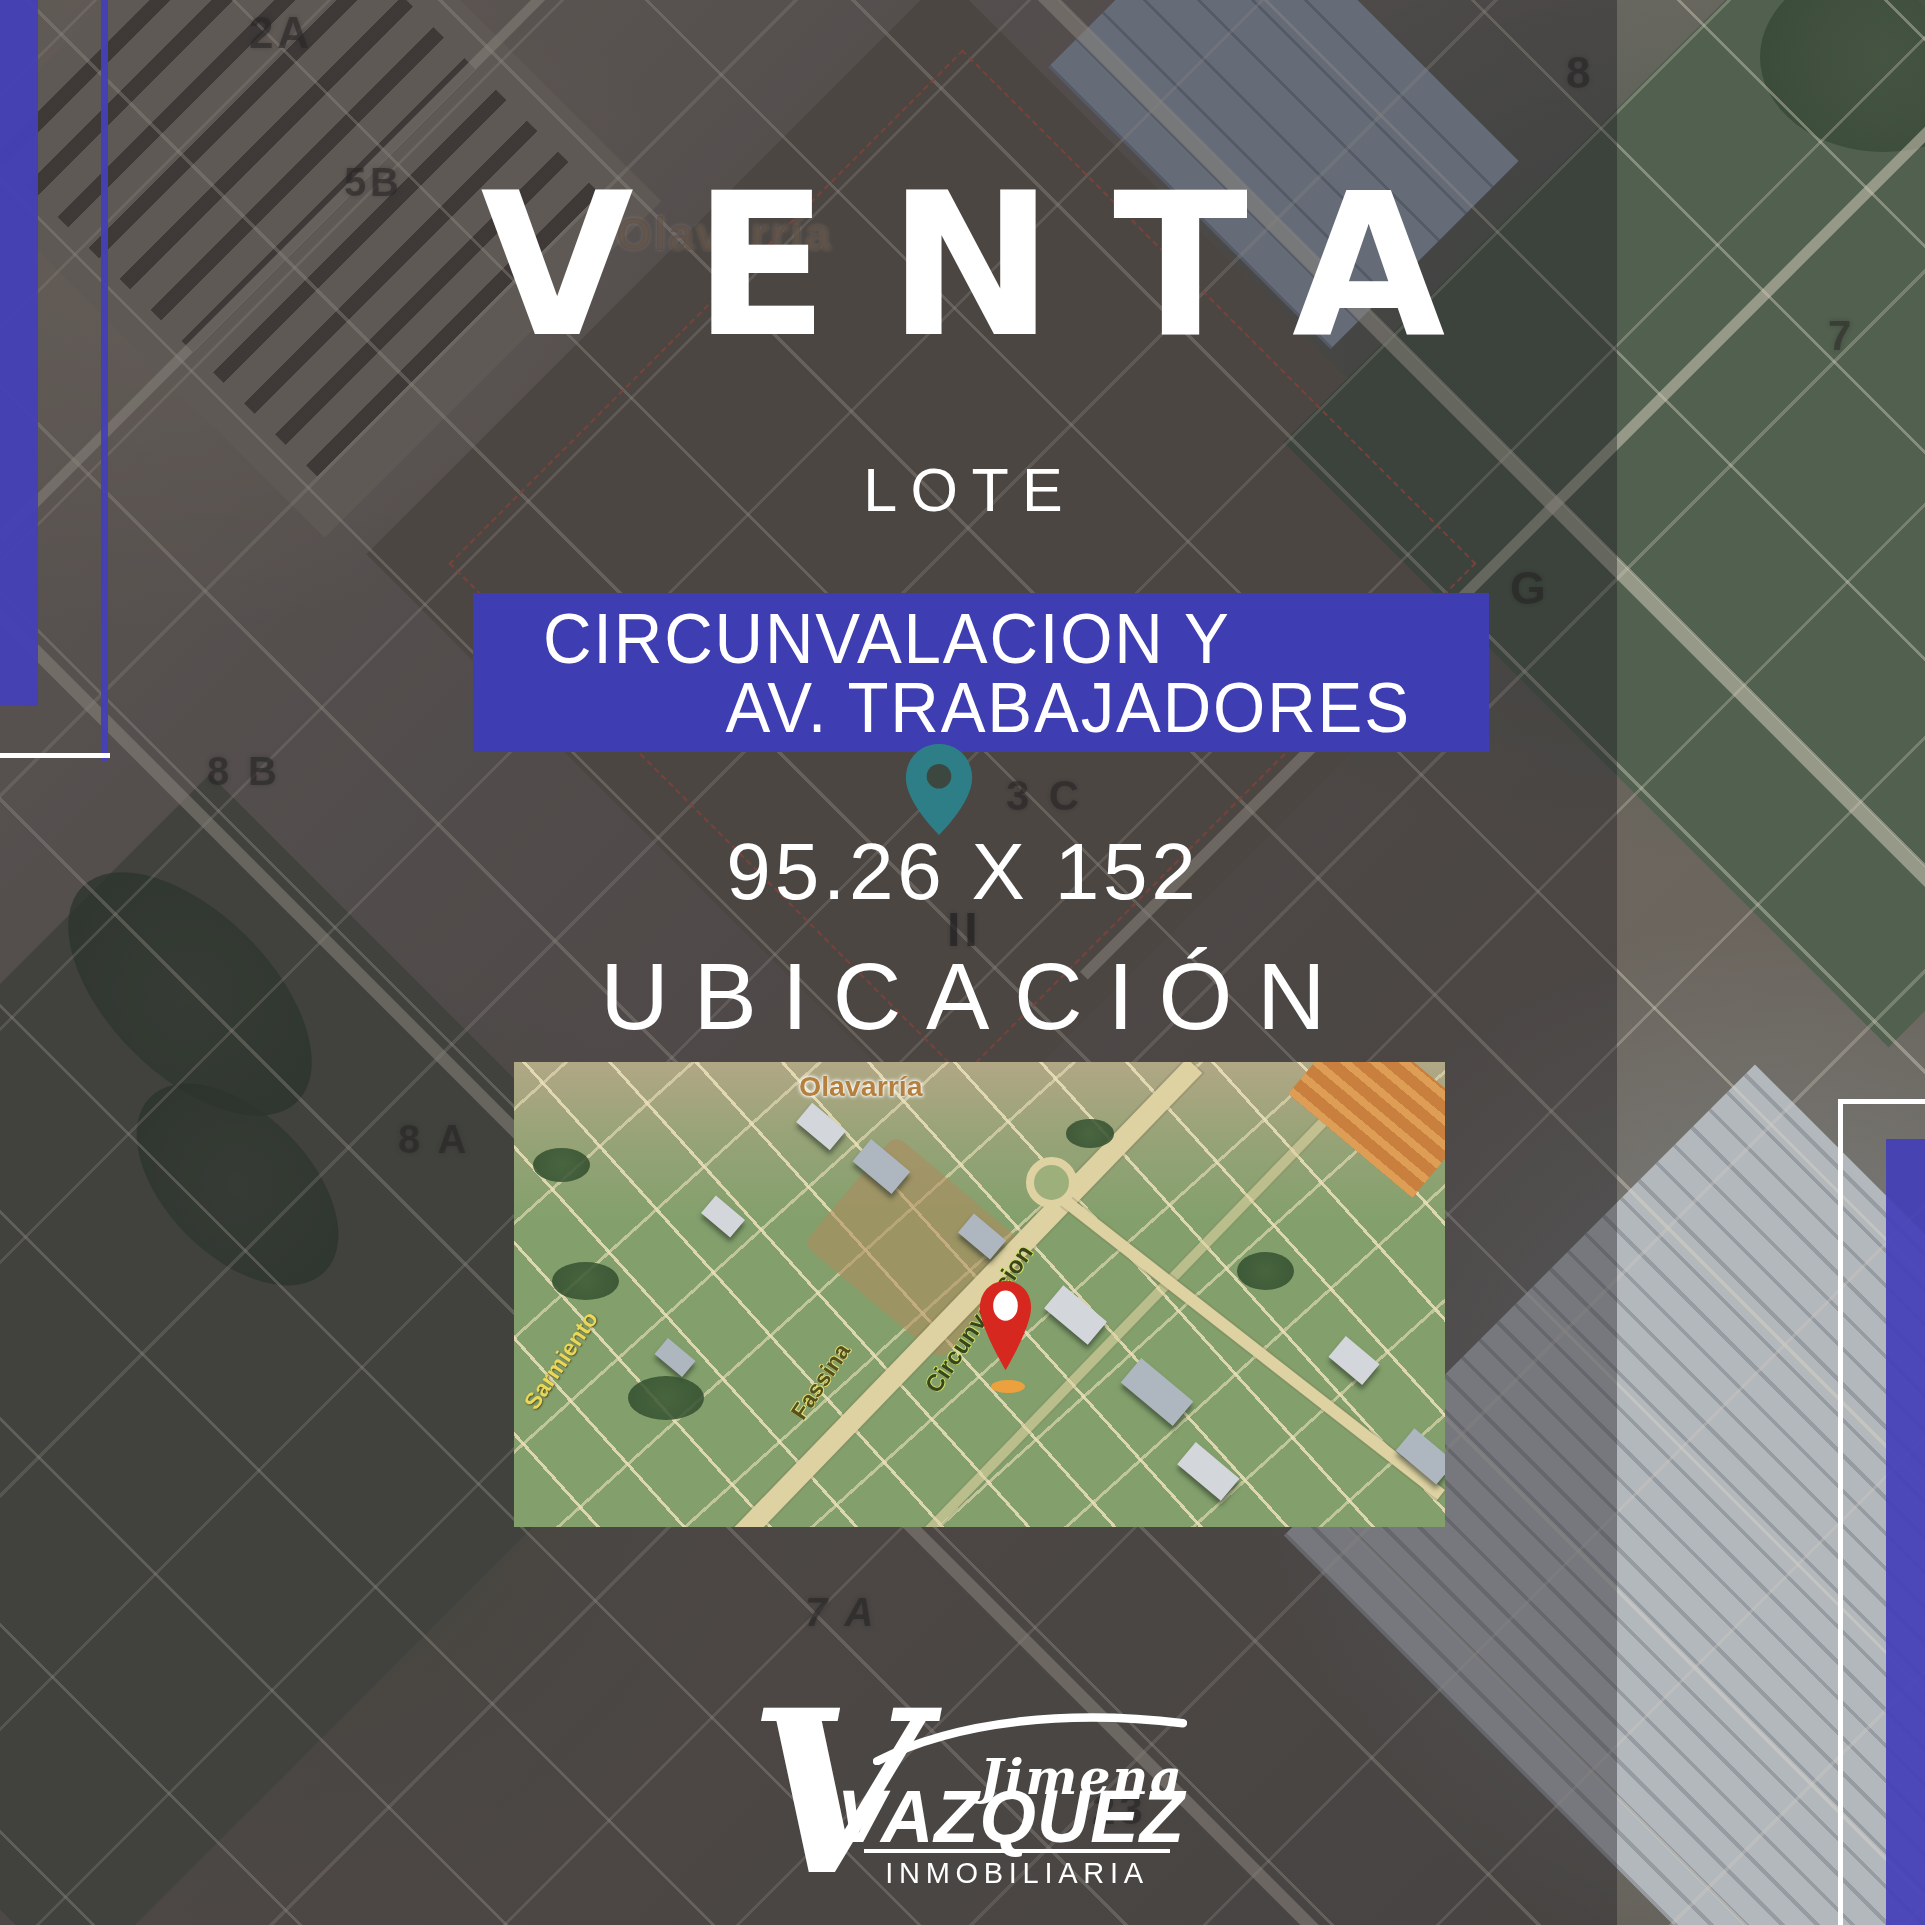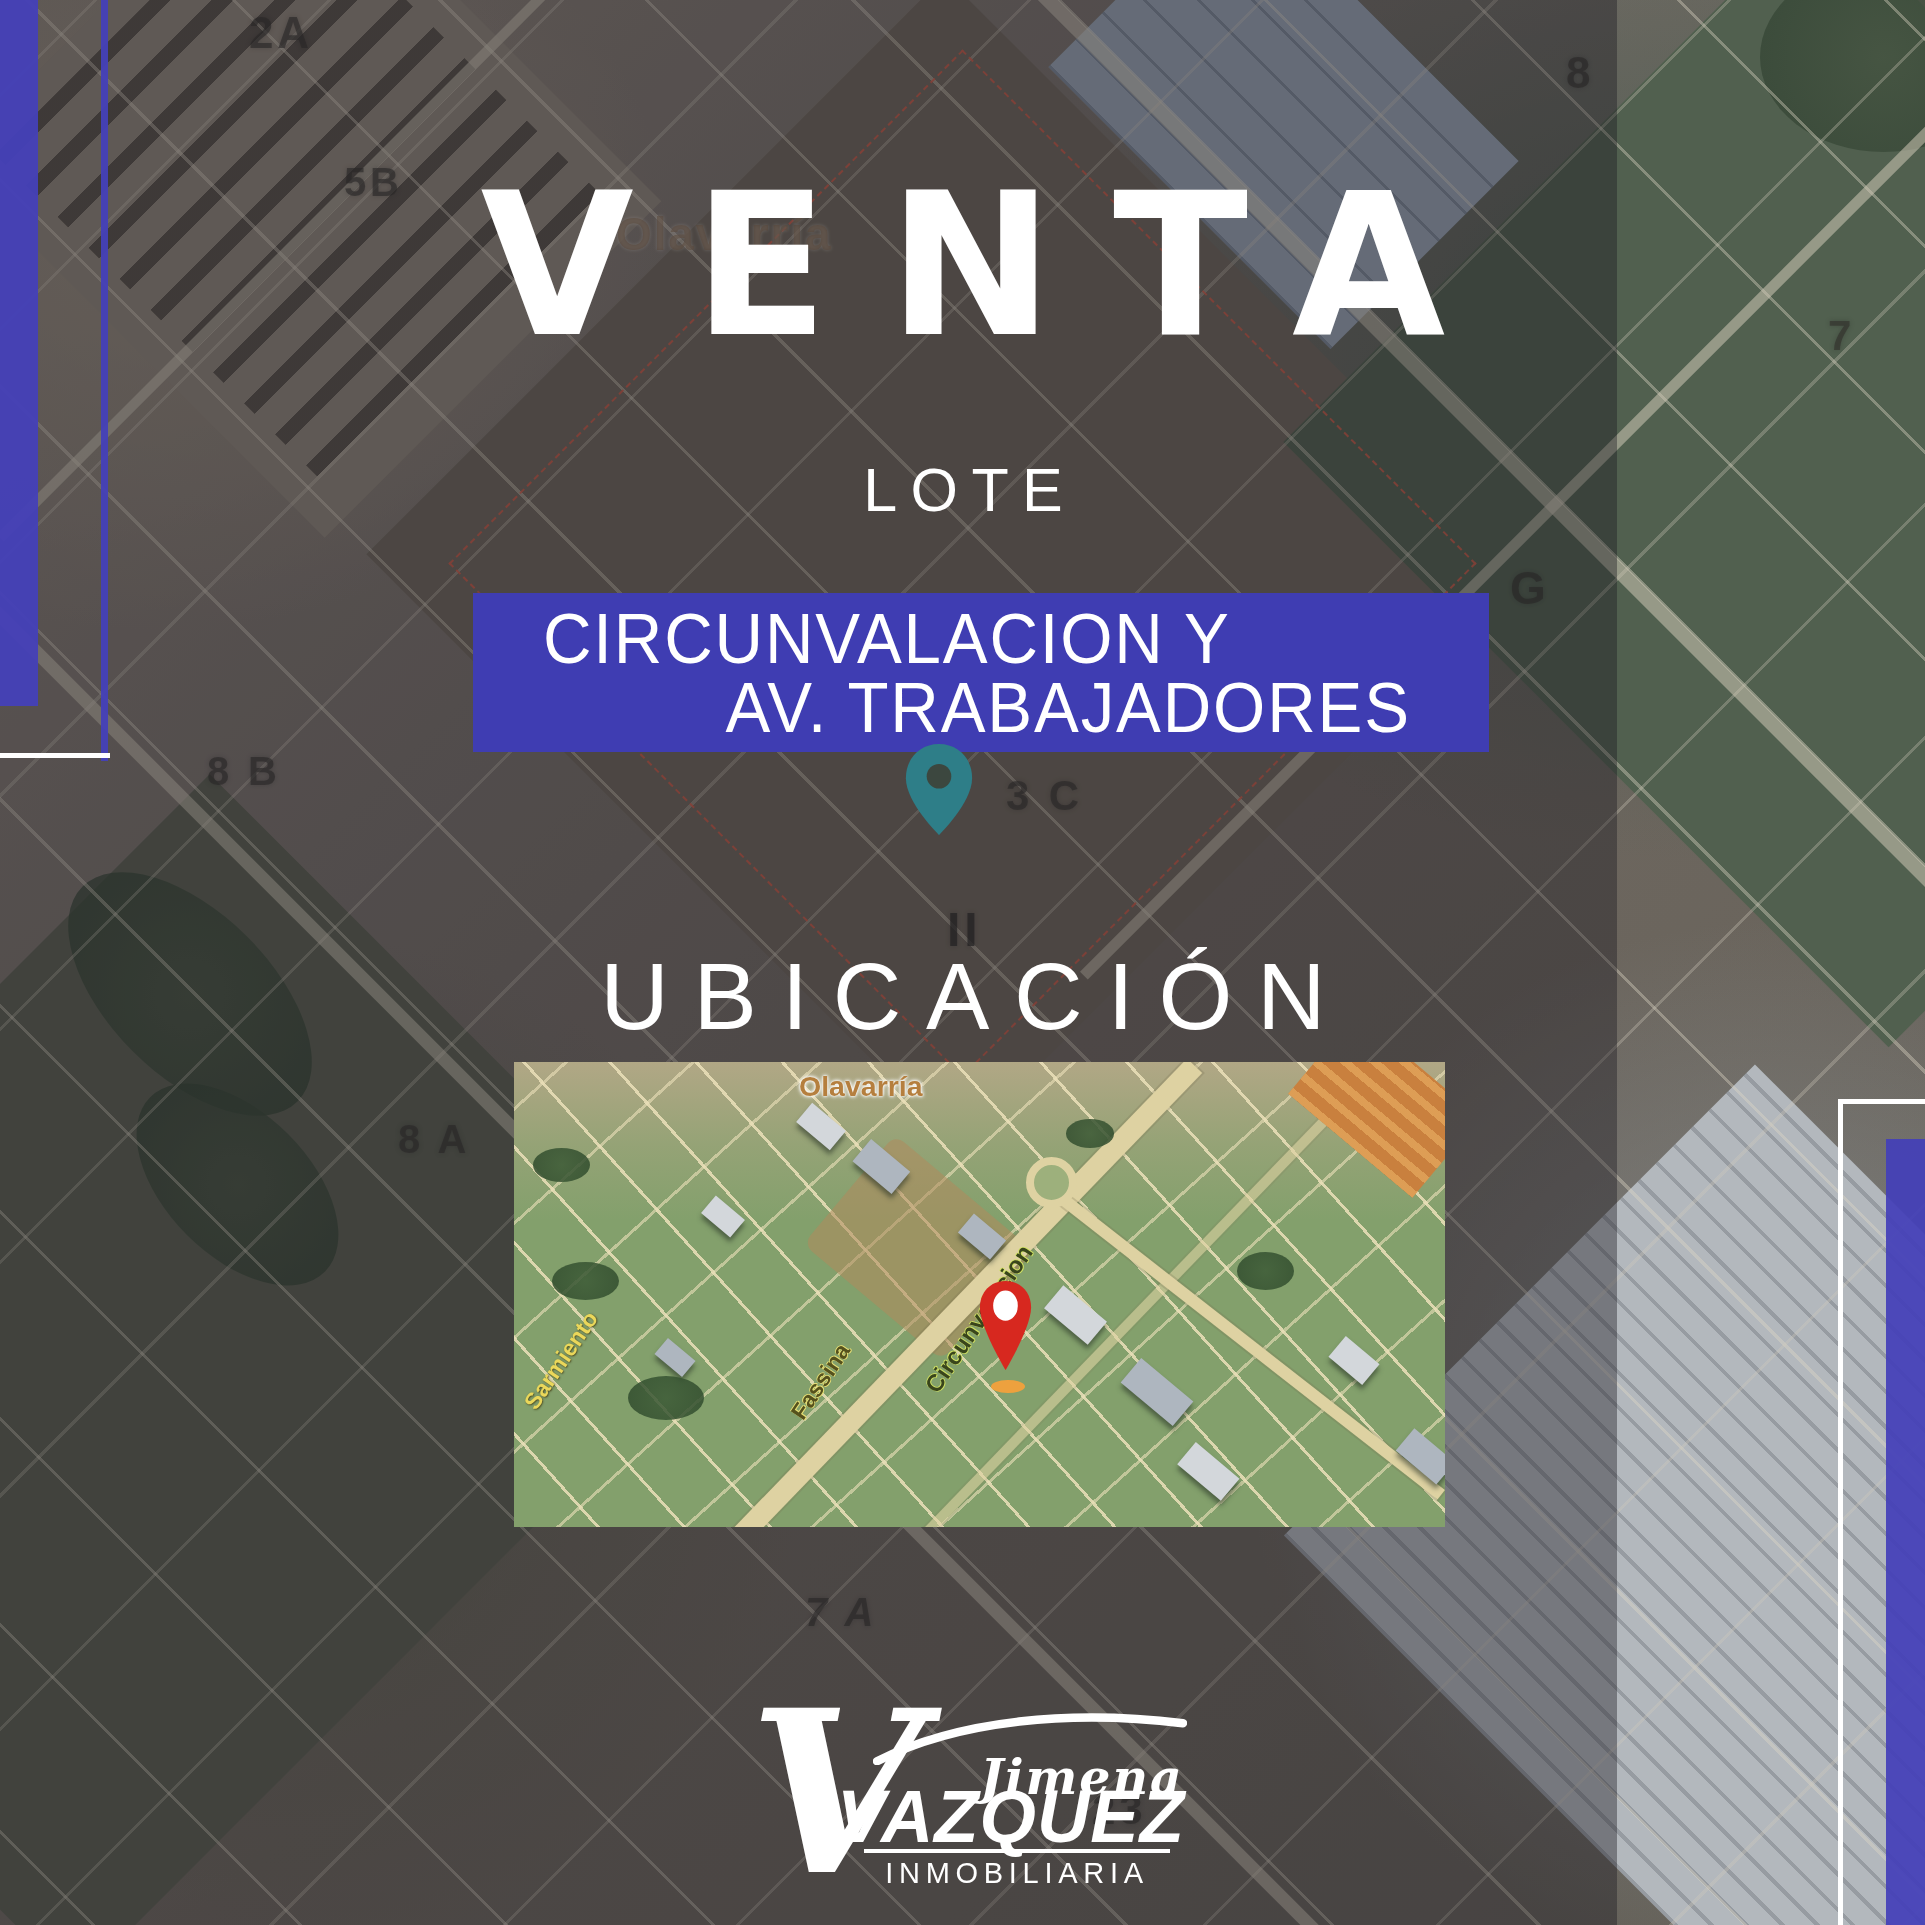--- a/index.html
+++ b/index.html
@@ -167,20 +167,21 @@
   <div class="abs banner">
     <div class="addr addr1">CIRCUNVALACION Y</div>
     <div class="addr addr2">AV. TRABAJADORES</div>
   </div>
 
   <svg class="abs" style="left:904px;top:742px;" width="70" height="95" viewBox="0 0 74 100">
     <path d="M37 2 C17 2 2 17 2 38 c0 26 35 60 35 60 s35 -34 35 -60 C72 17 57 2 37 2 Z" fill="#2E7E88"></path>
     <circle cx="37" cy="36" r="13" fill="#3c473f"></circle>
   </svg>
 
+  <div class="ctext dims">95.26 X 152</div>
 
   <div class="ctext ubic">UBICACIÓN</div>
 
   <div class="abs imap">
     <div class="im-layer im-top"></div>
     <div class="im-layer im-grid1"></div>
     <div class="im-layer im-grid2"></div>
     <div class="im-dirt"></div>
     <div class="im-road" style="left:86px;top:609px;width:856px;height:21px;transform:rotate(-46deg);"></div>
     <div class="im-road" style="left:219px;top:666px;width:856px;height:9.5px;transform:rotate(-46deg);opacity:.6;"></div>

